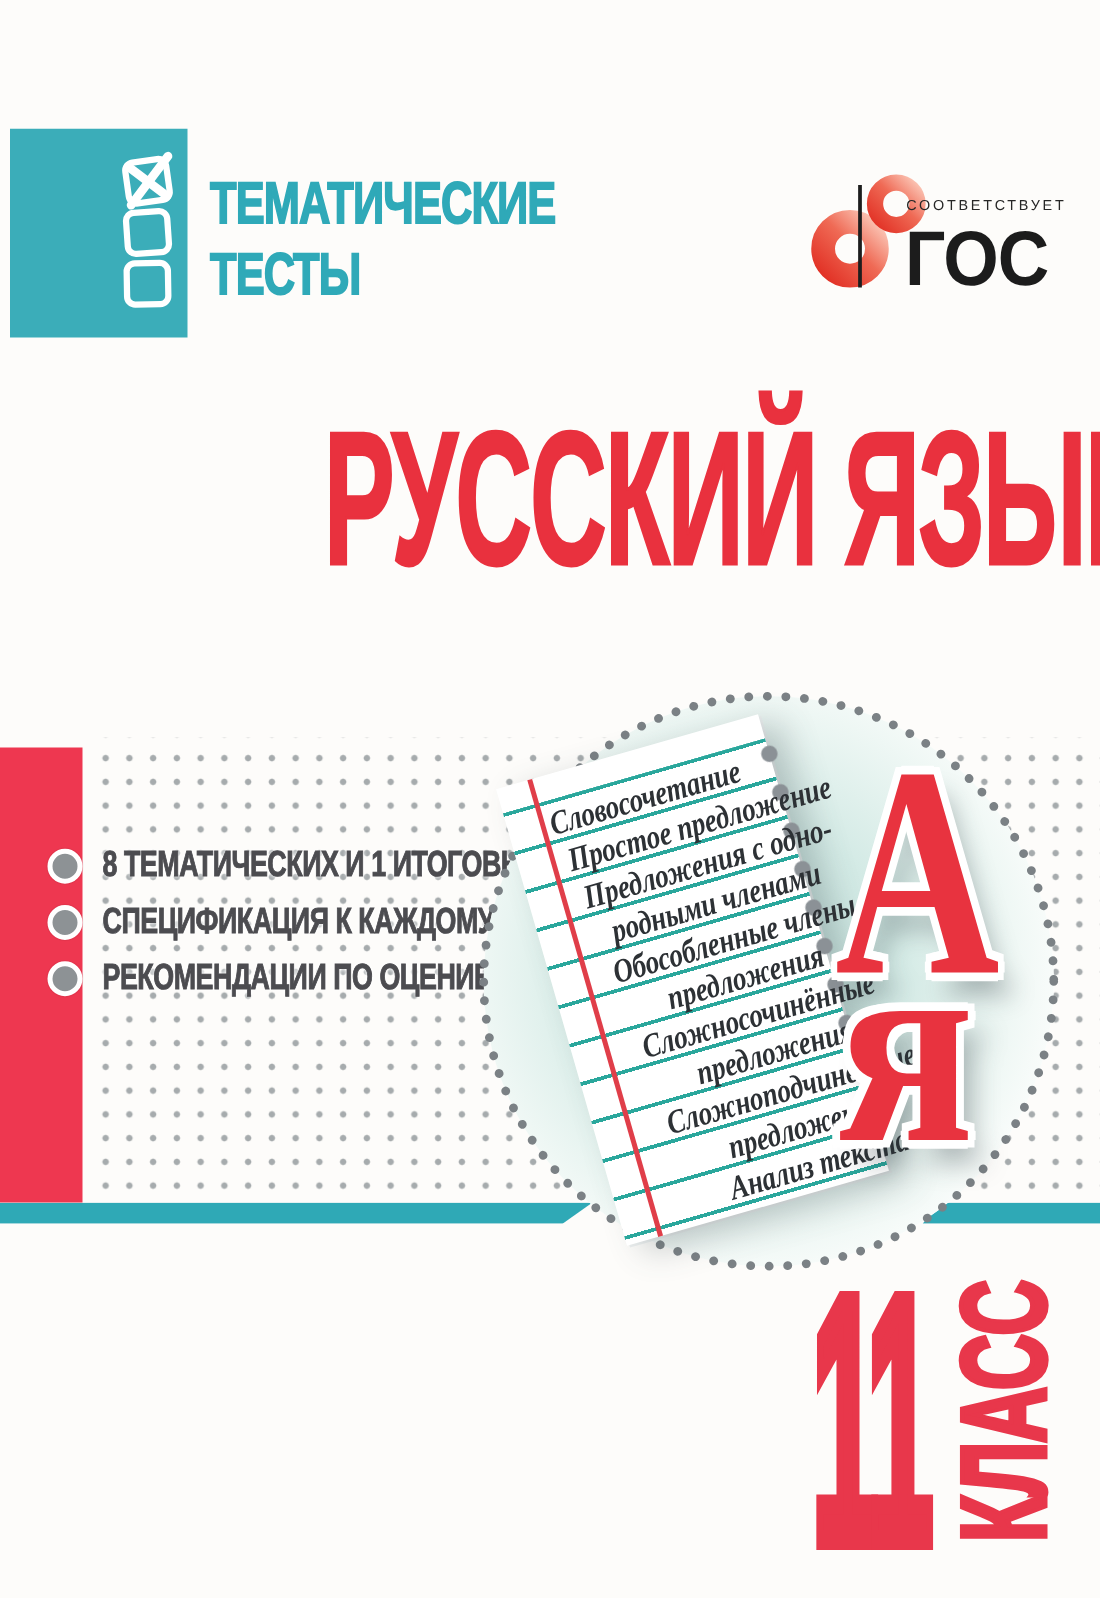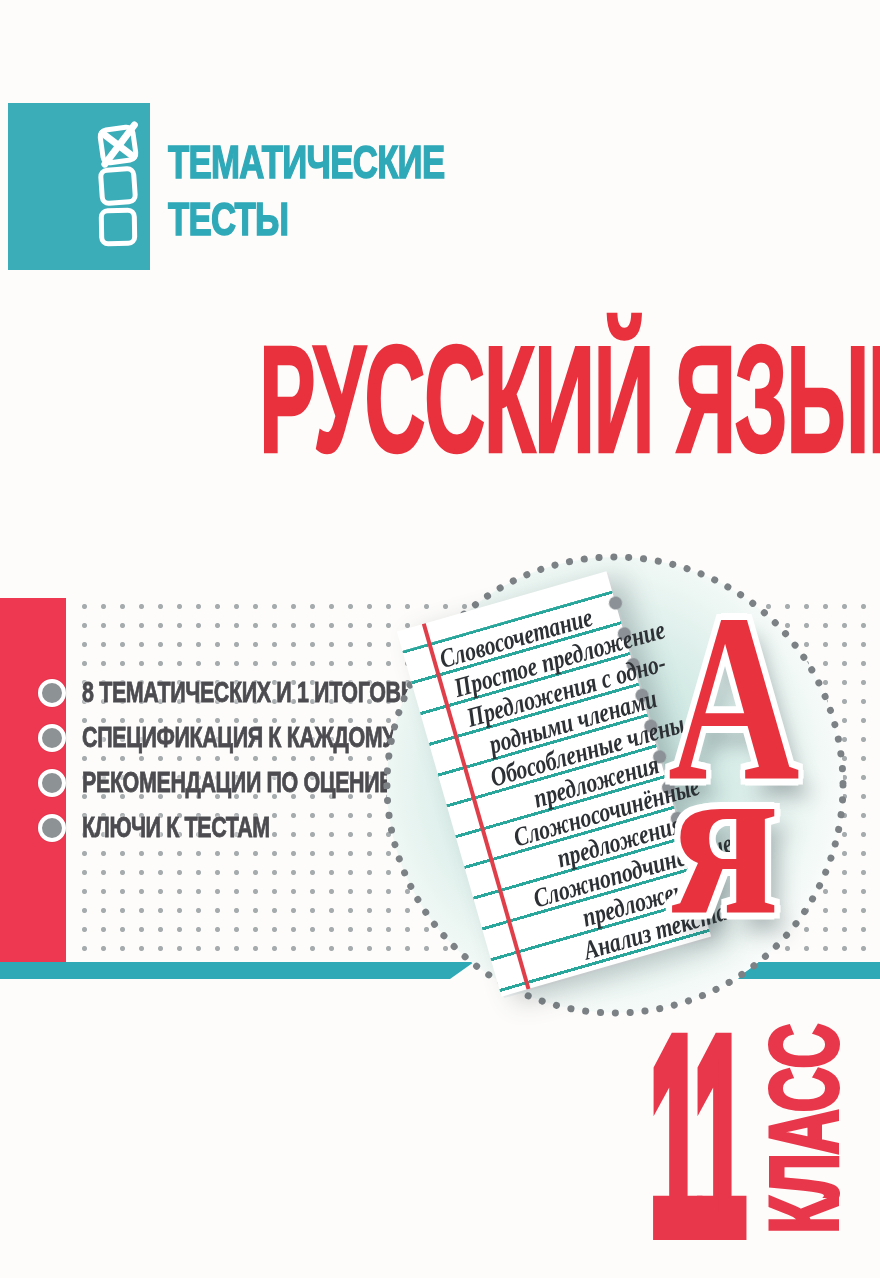--- a/index.html
+++ b/index.html
@@ -97,35 +97,50 @@
       <span class="cb cb2"></span>
       <span class="cb cb3"></span>
     </div>
   </div>
 
   <div class="brand">
     <div>ТЕМАТИЧЕСКИЕ</div>
     <div>ТЕСТЫ</div>
   </div>
 
+  <div class="fgos">
+    <svg width="115" height="140" viewBox="0 0 115 140">
+      <defs>
+        <linearGradient id="rg1" x1="0" y1="1" x2="1" y2="0">
+          <stop offset="0" stop-color="#e23226"></stop>
+          <stop offset="0.55" stop-color="#ef6a55"></stop>
+          <stop offset="1" stop-color="#fbc4b4"></stop>
+        </linearGradient>
+      </defs>
+      <circle cx="43" cy="87" r="21.5" fill="none" stroke="url(#rg1)" stroke-width="19"></circle>
+      <circle cx="80" cy="51" r="17" fill="none" stroke="url(#rg1)" stroke-width="13"></circle>
+      <line x1="51" y1="36" x2="51" y2="118" stroke="#1d1d1d" stroke-width="3"></line>
+    </svg>
+    <div class="fgos-small">СООТВЕТСТВУЕТ</div>
+    <div class="fgos-main">ГОС</div>
+  </div>
 
   <h1 class="title">
     <span>РУССКИЙ ЯЗЫК</span>
   </h1>
 
   <div class="dots-band"></div>
   <div class="bar-left"></div>
   <div class="bar-right"></div>
 
   <div class="sidebar"></div>
   <ul class="features">
     <li><span class="bullet"></span><span class="ftext">8 ТЕМАТИЧЕСКИХ И 1 ИТОГОВЫЙ ТЕСТ</span></li>
     <li><span class="bullet"></span><span class="ftext">СПЕЦИФИКАЦИЯ К КАЖДОМУ ТЕСТУ</span></li>
     <li><span class="bullet"></span><span class="ftext">РЕКОМЕНДАЦИИ ПО ОЦЕНИВАНИЮ</span></li>
-    <li><span class="bullet"></span><span class="ftext">КЛЮЧИ К ТЕСТАМ</span></li>
   </ul>
 
   <svg class="circle-svg" width="470" height="470" viewBox="0 0 470 470">
     <defs>
       <radialGradient id="mint" cx="46%" cy="48%" r="58%">
         <stop offset="0" stop-color="#c2e2dc"></stop>
         <stop offset="0.45" stop-color="#d3eae5"></stop>
         <stop offset="0.8" stop-color="#eef7f4"></stop>
         <stop offset="1" stop-color="#fdfefd"></stop>
       </radialGradient>

